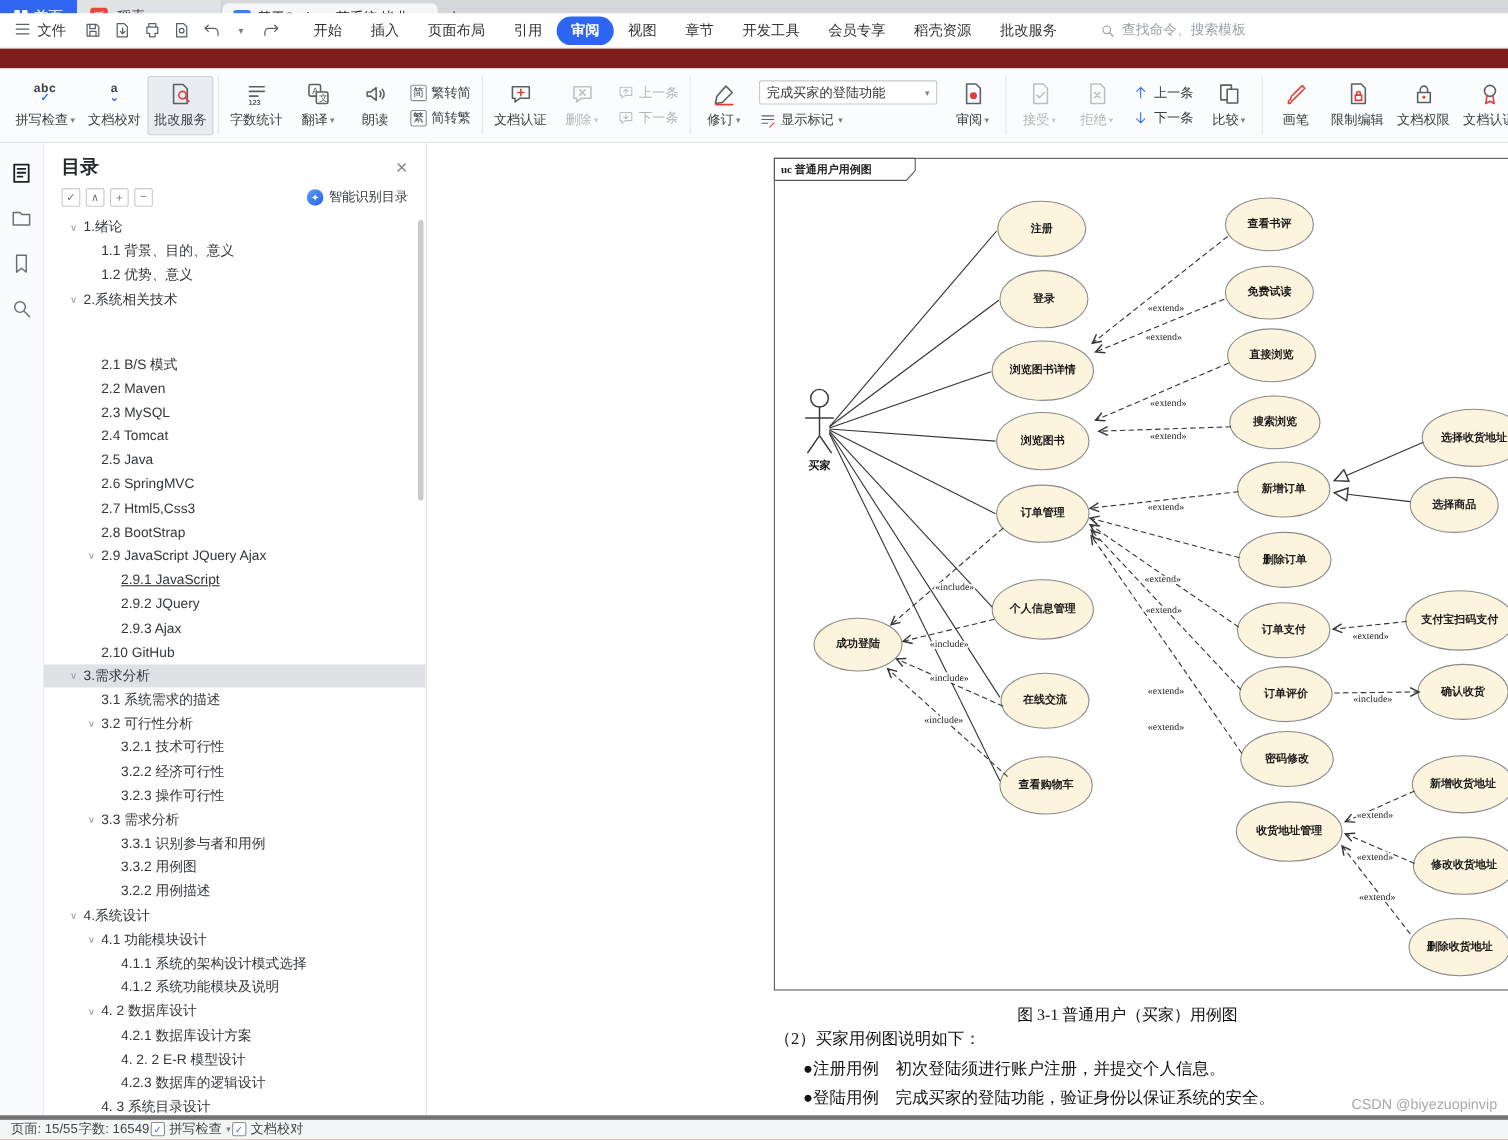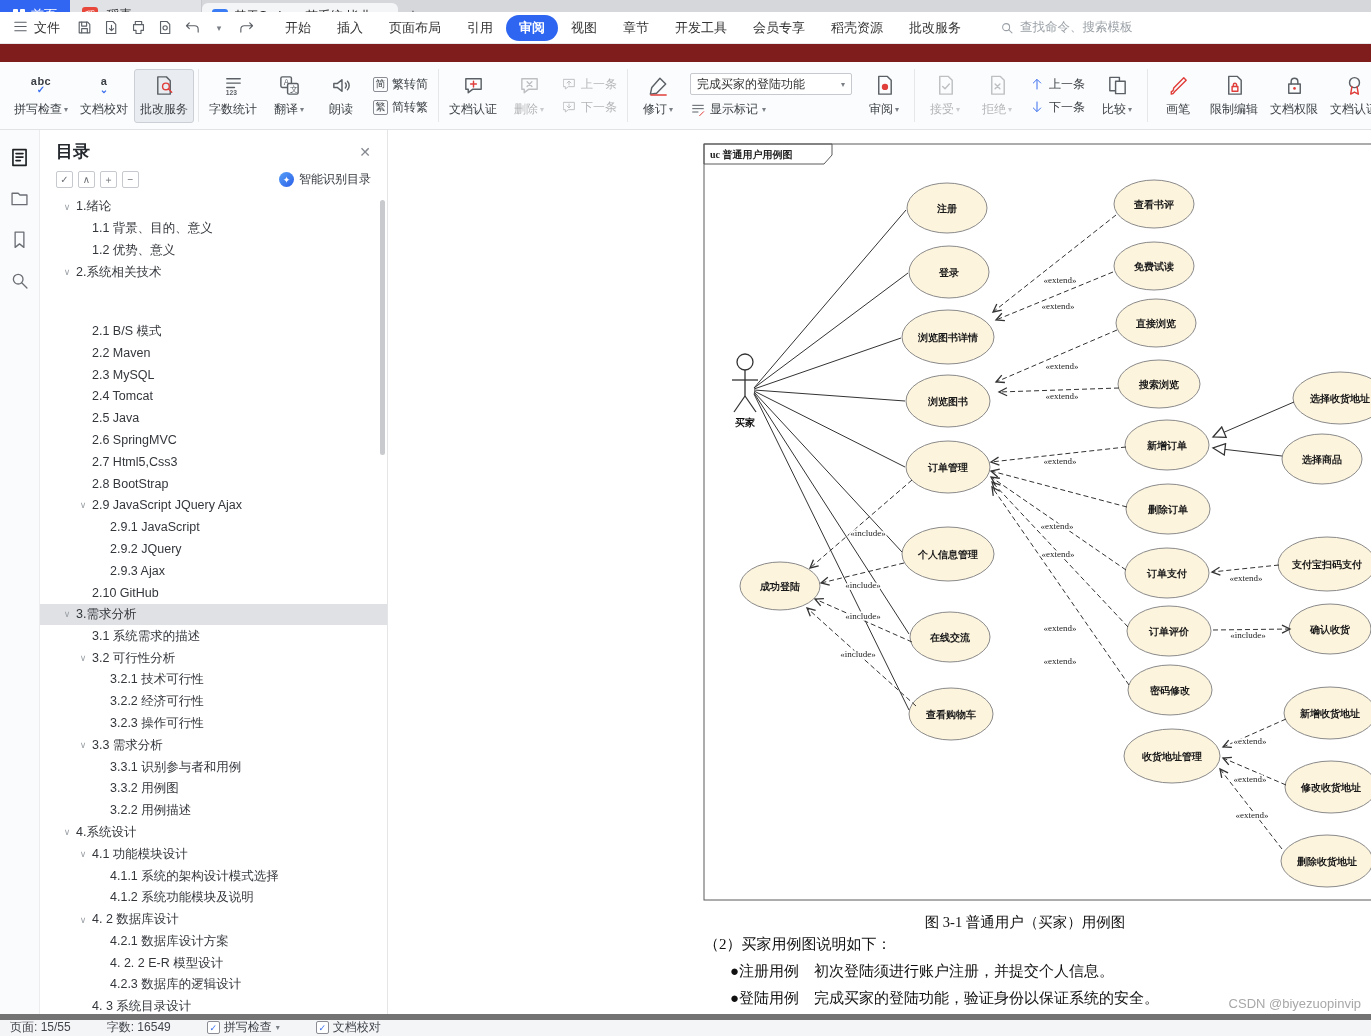--- a/index.html
+++ b/index.html
@@ -82,21 +82,21 @@
 .docarea{position:absolute;left:388px;top:130px;bottom:22px;right:0;background:#fff;overflow:hidden;font-family:"Liberation Serif",serif}
 #uml{position:absolute;left:312px;top:10px;width:671px;height:770px}
 .elbl{paint-order:stroke;stroke:#fff;stroke-width:3px}
 .fig-caption{position:absolute;left:312px;top:783px;width:650px;text-align:center;font-size:14.5px;font-weight:normal;color:#111}
 .doc-para{position:absolute;left:316px;top:805px;font-size:15px;color:#111}
 .doc-bullet{position:absolute;left:342px;font-size:15px;color:#111}
 .b1{top:832px}.b2{top:859px}
 .watermark{position:absolute;right:10px;top:866px;font-size:13px;color:#a8a8a8;font-family:"Liberation Sans",sans-serif}
 
 
-.statusbar{position:absolute;left:0;right:0;bottom:0;height:22px;background:#f4f5f7;border-top:6px solid #737373;display:flex;align-items:flex-end;padding:0 10px;gap:36px;font-size:12px;color:#41454b;z-index:4}
+.statusbar{position:absolute;left:0;right:0;bottom:0;height:22px;background:#f4f5f7;border-top:4px solid #737373;display:flex;align-items:flex-start;padding:0 10px;gap:1px;font-size:12px;color:#41454b;z-index:4}
 .sb-item{display:flex;align-items:center;gap:4px;white-space:nowrap}
 .sb-ic{width:13px;height:13px;border:1px solid #8a8e94;border-radius:2px;font-size:9px;display:inline-flex;align-items:center;justify-content:center;color:#3b6ff0;background:#fff}
 </style>
 </head>
 <body>
 
 <div id="app">
 
   <div class="tabbar">
     <div class="home-btn">
@@ -501,21 +501,21 @@
         <div class="toc-item" style="padding-left: 52px;">
           <span>2.7 Html5,Css3</span>
         </div>
         <div class="toc-item" style="padding-left: 52px;">
           <span>2.8 BootStrap</span>
         </div>
         <div class="toc-item" style="padding-left: 36px;">
           <span class="toc-caret">∨</span>
           <span>2.9 JavaScript JQuery Ajax</span>
         </div>
-        <div class="toc-item" style="padding-left: 70px;">
+        <div class="toc-item" style="padding-left: 70px; text-decoration: underline;">
           <span>2.9.1 JavaScript</span>
         </div>
         <div class="toc-item" style="padding-left: 70px;">
           <span>2.9.2 JQuery</span>
         </div>
         <div class="toc-item" style="padding-left: 70px;">
           <span>2.9.3 Ajax</span>
         </div>
         <div class="toc-item" style="padding-left: 52px;">
           <span>2.10 GitHub</span>

